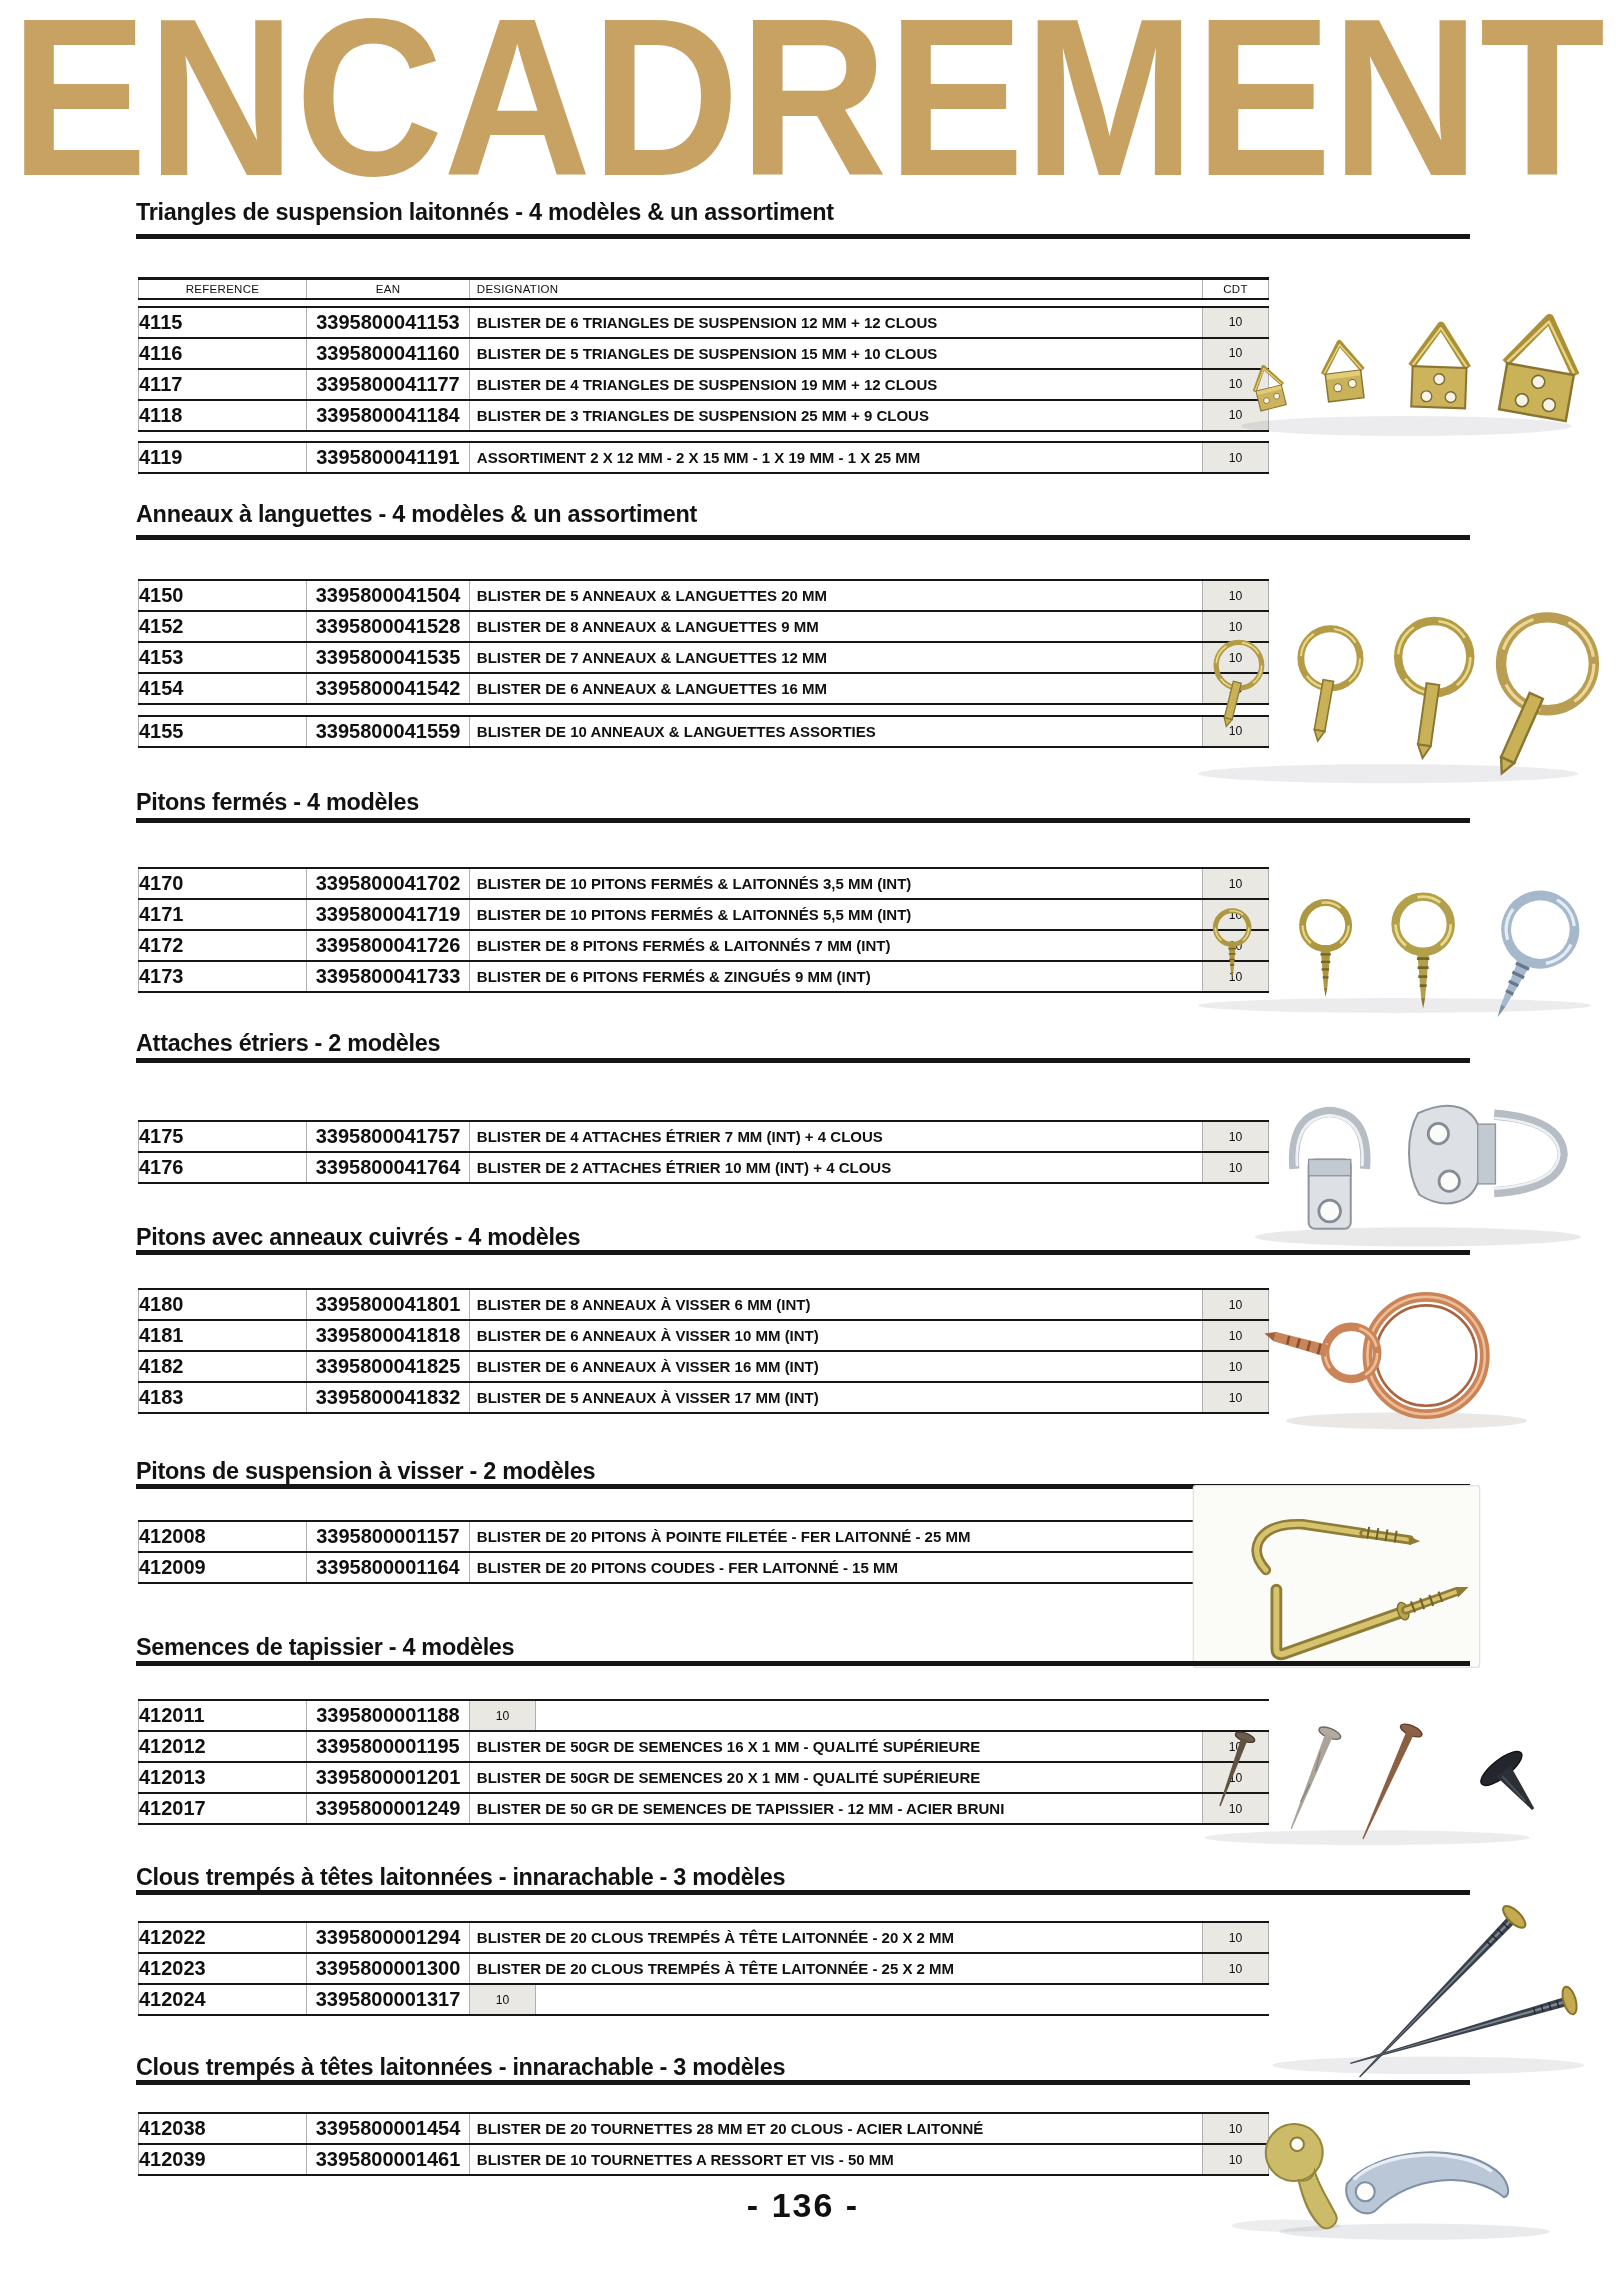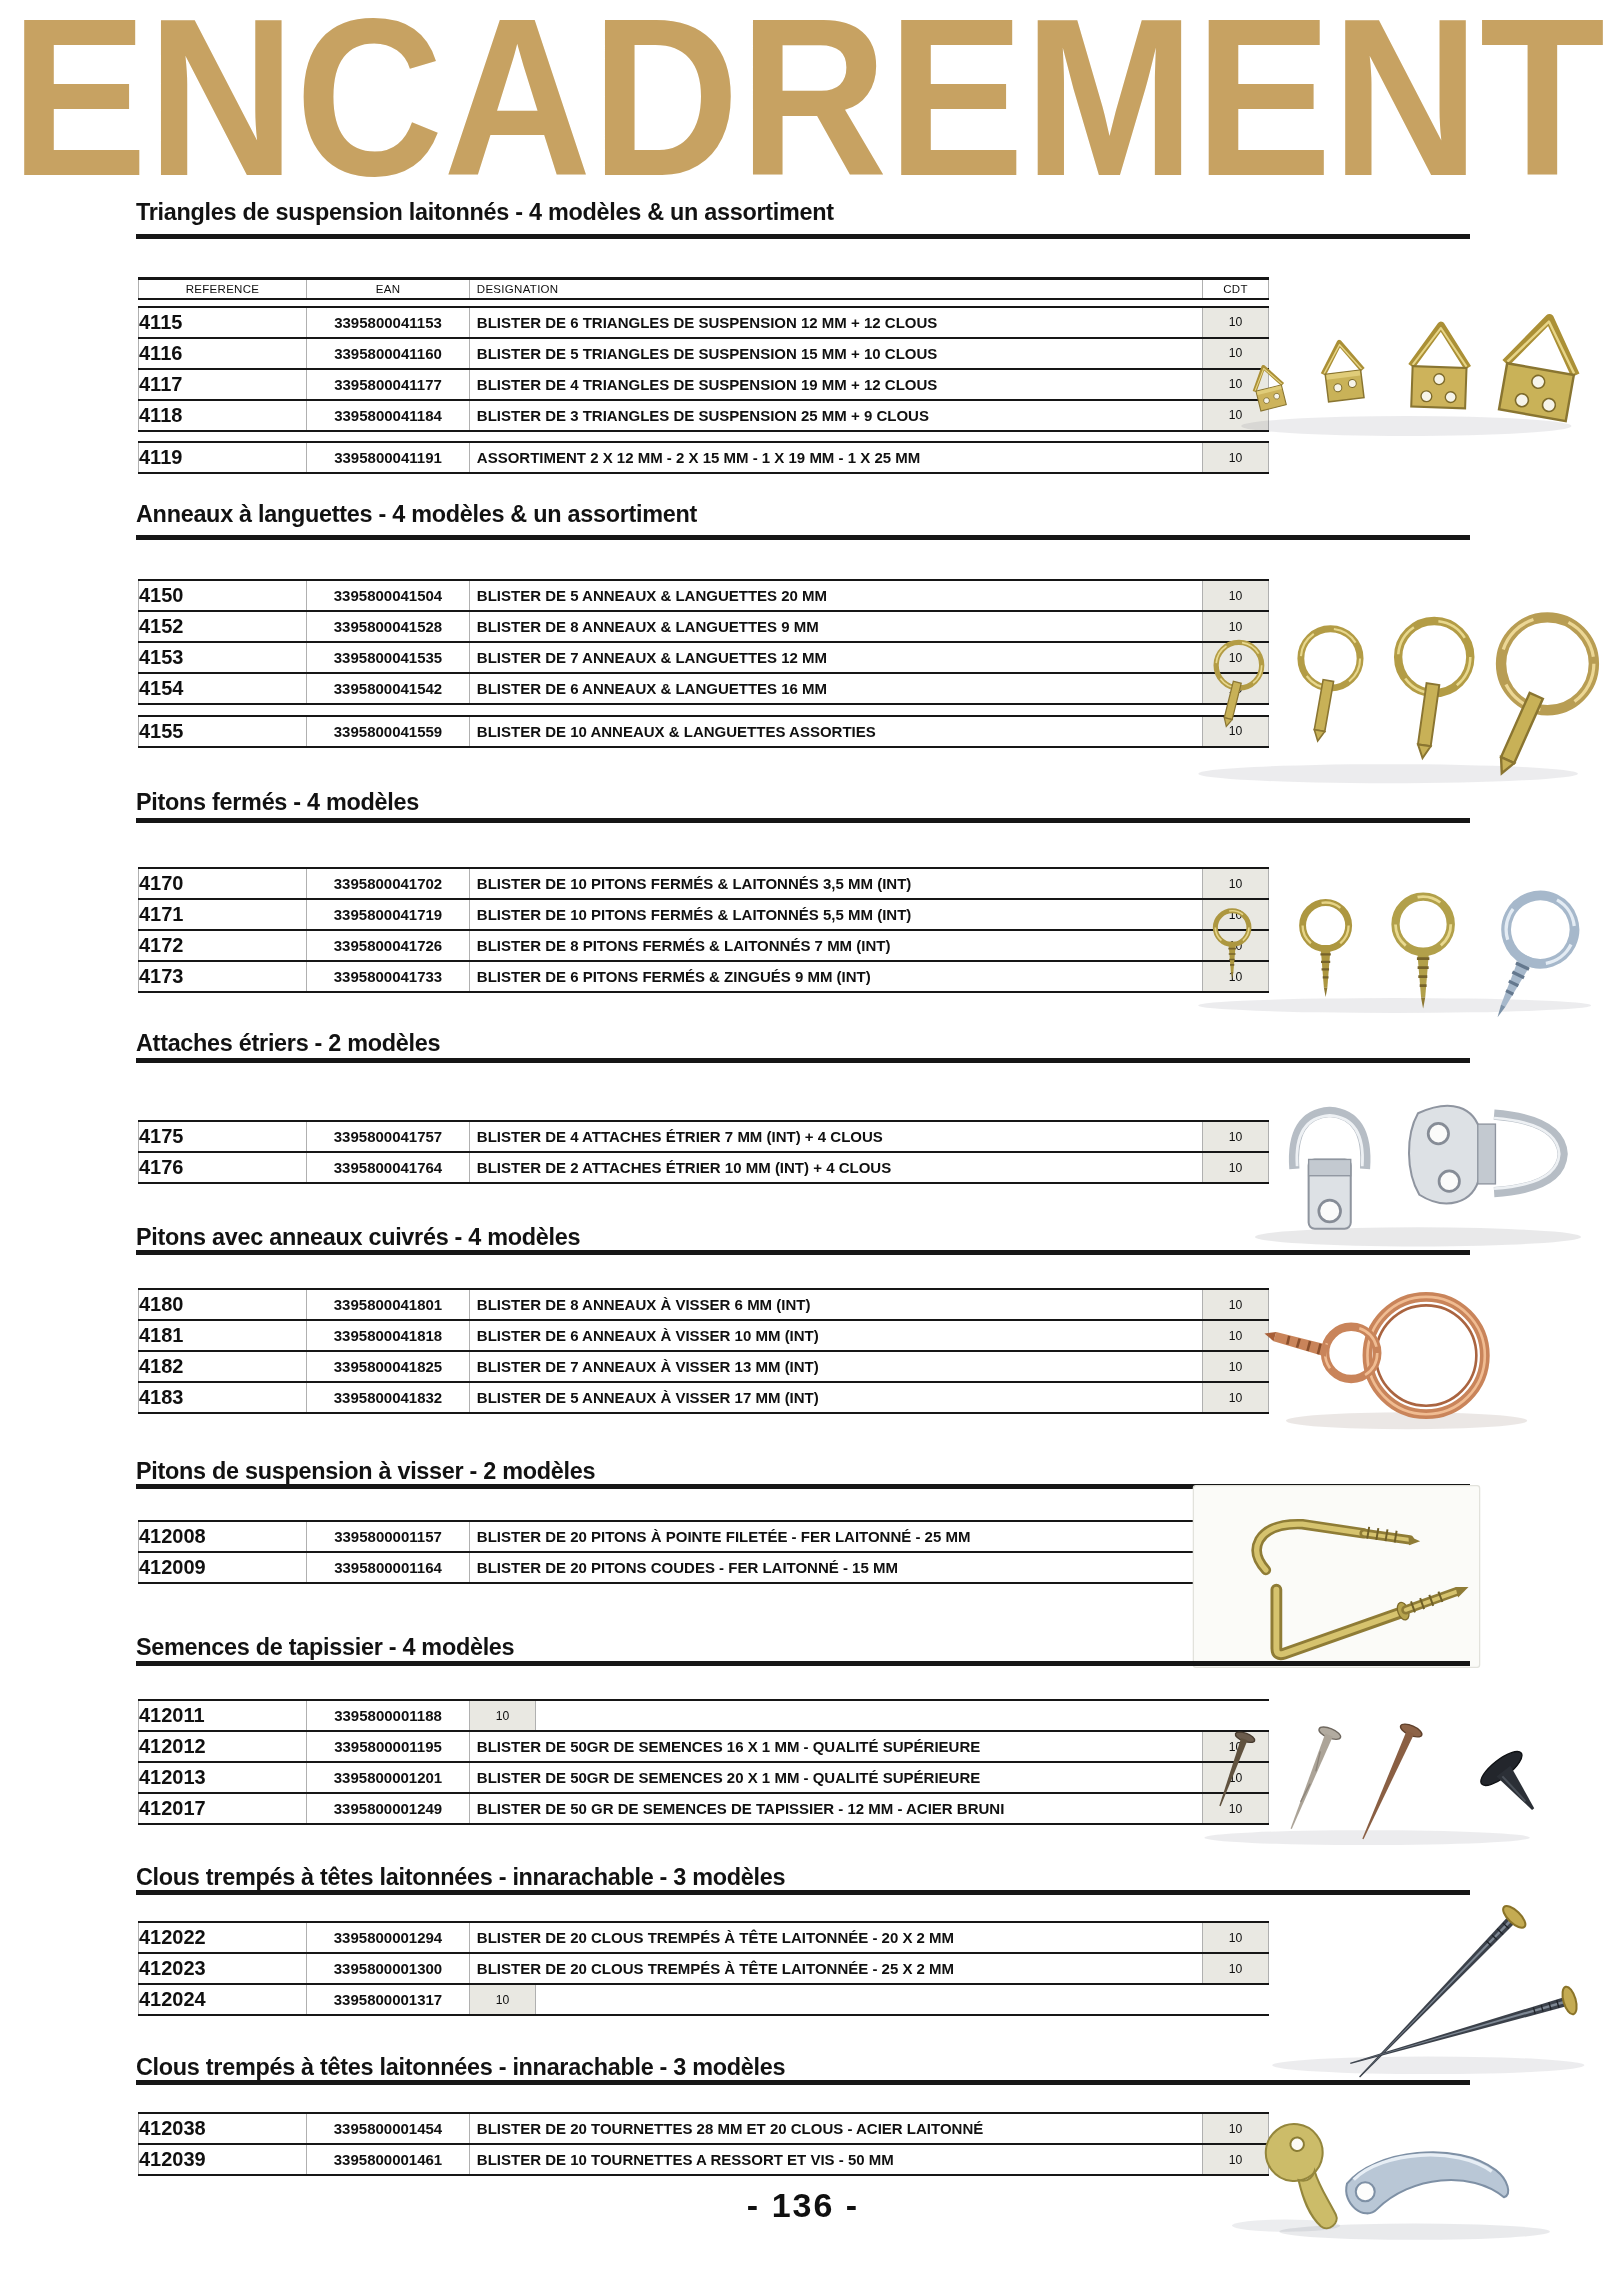--- a/index.html
+++ b/index.html
@@ -13,21 +13,21 @@
            letter-spacing:-0.3px;transform:scaleX(.96);transform-origin:left top;color:#121212;}
   .rule{left:136px;width:1334px;height:4.7px;background:#161616;}
   
   .tbl{left:138px;width:1131px;}
   .hdr{display:flex;height:17.6px;border-top:3.4px solid #161616;border-bottom:2.7px solid #161616;margin-bottom:6.1px;}
   .block{border-top:2.7px solid #161616;}
   .block.assort{margin-top:9.5px;}
   .row{display:flex;height:29px;border-bottom:2.7px solid #161616;}
   .cell{display:flex;align-items:center;box-sizing:border-box;min-width:0;}
   .c1{width:168px;border-left:1.4px solid #b0b0b0;padding-left:0;font-weight:bold;font-size:20px;}
-  .c2{width:163px;border-left:1.4px solid #b0b0b0;justify-content:center;font-weight:bold;font-size:15px;}
+  .c2{width:163px;border-left:1.4px solid #b0b0b0;justify-content:center;font-weight:bold;font-size:20px;}
   .c3{flex:1;border-left:1.4px solid #b0b0b0;padding-left:6.8px;font-weight:bold;font-size:15px;}
   .c4{width:67px;border-left:1.4px solid #b0b0b0;border-right:1.4px solid #b0b0b0;
       justify-content:center;font-size:12.2px;font-weight:normal;}
   .hdr .cell{font-weight:normal;font-size:11.5px;letter-spacing:0.3px;}
   .hdr .c1{justify-content:center;padding-left:0;}
   .hdr .c3{justify-content:flex-start;}
   .hdr .c4{background:none;}
   .photo{position:absolute;}
   .photo svg{display:block;width:100%;height:100%;}
   #page-number{left:136px;width:1334px;top:2186px;text-align:center;
@@ -322,21 +322,21 @@
             </div>
             <div class="row">
               <div class="cell c1">4181</div>
               <div class="cell c2">3395800041818</div>
               <div class="cell c3">BLISTER DE 6 ANNEAUX À VISSER 10 MM (INT)</div>
               <div class="cell c4" style="background: rgb(233, 232, 226);">10</div>
             </div>
             <div class="row">
               <div class="cell c1">4182</div>
               <div class="cell c2">3395800041825</div>
-              <div class="cell c3">BLISTER DE 7 ANNEAUX À VISSER 13 MM (INT)</div>
+              <div class="cell c3">BLISTER DE 6 ANNEAUX À VISSER 16 MM (INT)</div>
               <div class="cell c4" style="background: rgb(233, 232, 226);">10</div>
             </div>
             <div class="row">
               <div class="cell c1">4183</div>
               <div class="cell c2">3395800041832</div>
               <div class="cell c3">BLISTER DE 5 ANNEAUX À VISSER 17 MM (INT)</div>
               <div class="cell c4" style="background: rgb(233, 232, 226);">10</div>
             </div>
           </div>
         </div>

